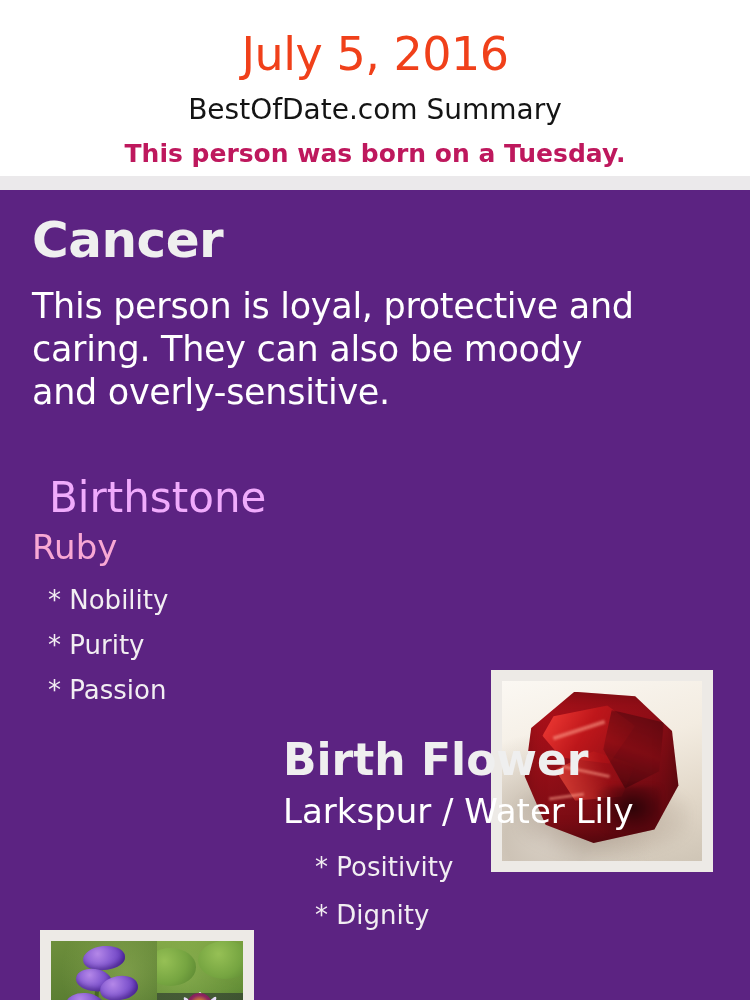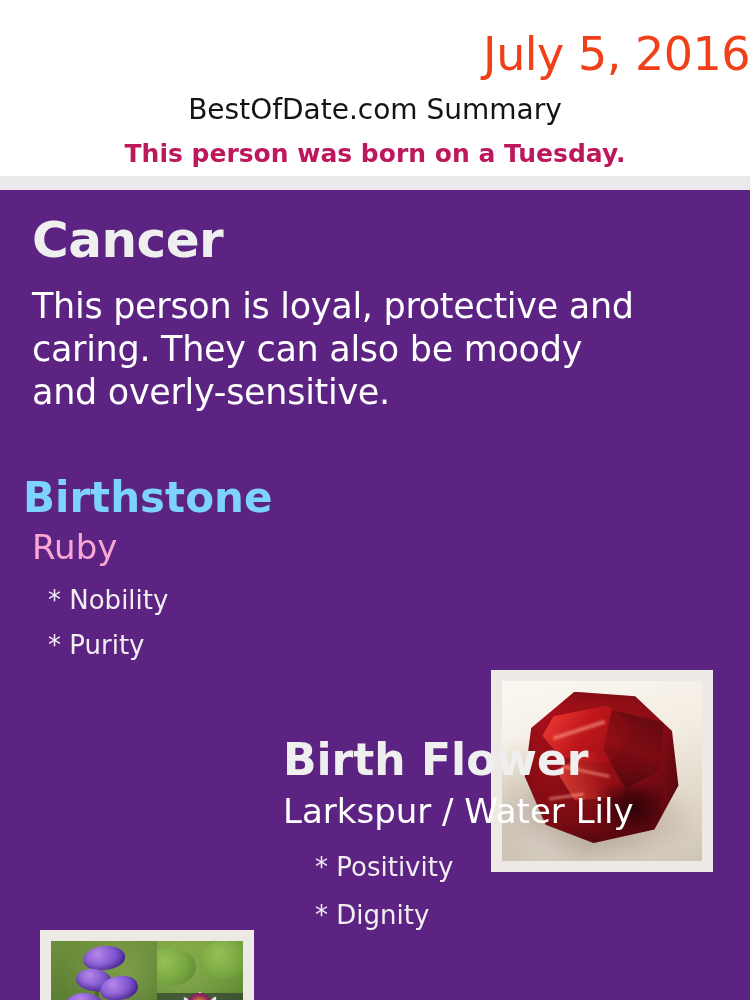--- a/index.html
+++ b/index.html
@@ -15,21 +15,20 @@
   
   .header {
     position:absolute; left:0; top:0; width:750px; height:176px;
     background:#FFFFFF; text-align:center;
   }
   .date-title {
     color:#F0401A;
     font-size:46px; font-weight:400; letter-spacing:-0.5px;
     line-height:1; padding-top:31px;
     font-family:"DejaVu Sans", sans-serif;
-    text-align:right;
   }
   .site-summary {
     color:#141414;
     font-size:28px; font-weight:400; line-height:1;
     padding-top:19px;
   }
   .born-line {
     color:#be185d;
     font-size:25px; font-weight:700; line-height:1;
     padding-top:17px;
@@ -51,22 +50,22 @@
     line-height:1; letter-spacing:-0.5px;
   }
   .sign-desc {
     position:absolute; left:32px; top:95px; width:614px;
     color:#FFFFFF; font-size:35px; font-weight:400;
     line-height:43px; letter-spacing:-0.3px;
   }
 
   
   .stone-head {
-    position:absolute; left:23px; top:287px;
-    color:#7dd3fc; font-size:42px; font-weight:bold; line-height:1;
+    position:absolute; left:49px; top:287px;
+    color:#f0abfc; font-size:42px; font-weight:normal; line-height:1;
   }
   .stone-name {
     position:absolute; left:32px; top:340px;
     color:#f9a8d4; font-size:34px; font-weight:400; line-height:1;
   }
   .stone-traits { position:absolute; left:48px; top:388px; }
   .stone-traits .trait {
     color:#F2EEF2; font-size:26px; font-weight:400;
     line-height:45px; white-space:nowrap;
   }
@@ -214,20 +213,21 @@
   <div class="body-panel">
 
     <div class="sign-name">Cancer</div>
     <div class="sign-desc">This person is loyal, protective and caring. They can also be moody and overly-sensitive.</div>
 
     <div class="stone-head">Birthstone</div>
     <div class="stone-name">Ruby</div>
     <div class="stone-traits">
       <div class="trait">* Nobility</div>
       <div class="trait">* Purity</div>
+      <div class="trait">* Passion</div>
     </div>
 
     <div class="img-frame ruby-frame">
       <div class="photo">
         <div class="ruby-bg"></div>
         <div class="ruby-shadow"></div>
         <div class="ruby-stone">
           <div class="ruby-facet-a"></div>
           <div class="ruby-facet-b"></div>
           <div class="ruby-facet-c"></div>

